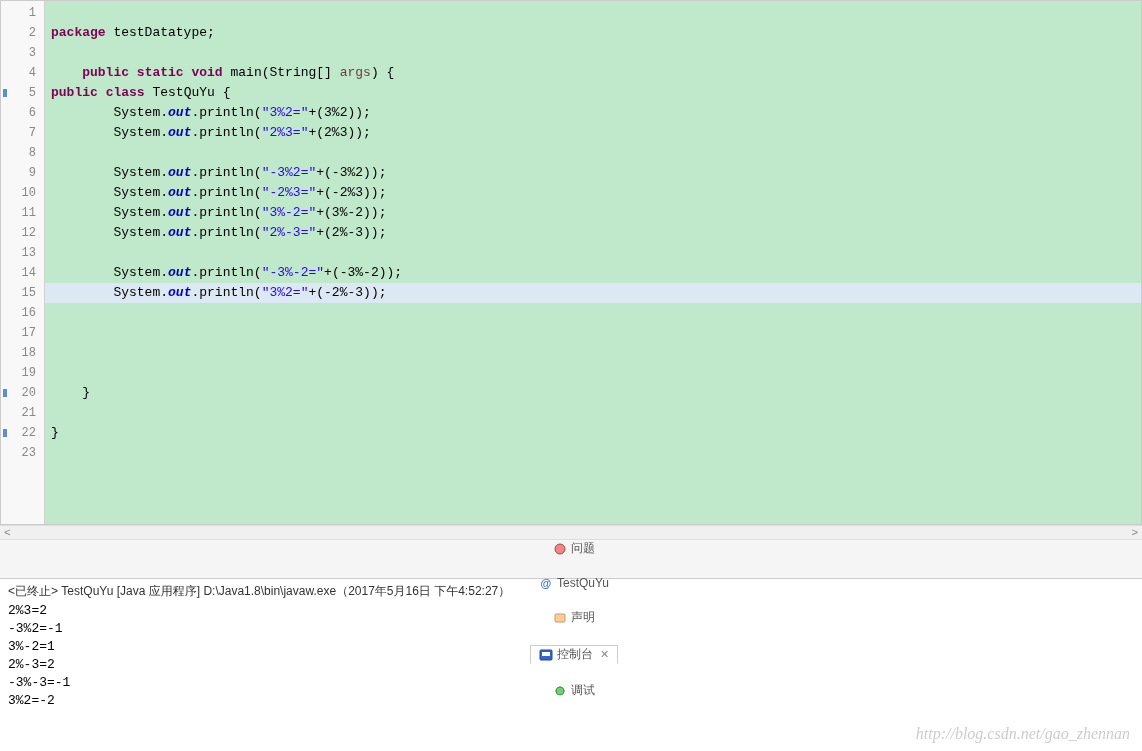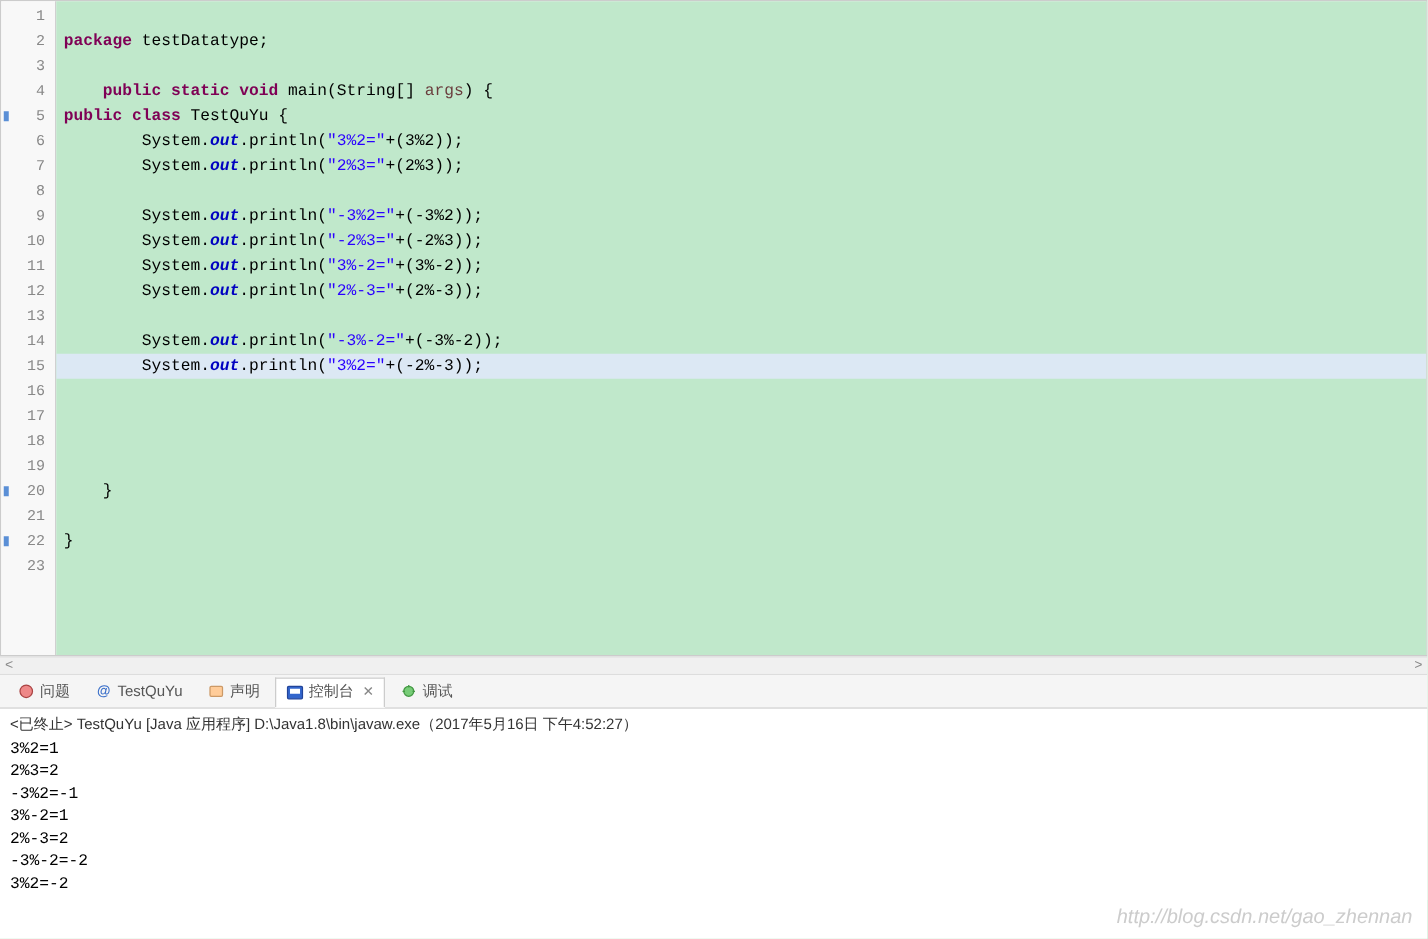--- a/index.html
+++ b/index.html
@@ -68,30 +68,31 @@
   background: #f0f0f0;
   border-top: 1px solid #ddd;
   display: flex;
   justify-content: space-between;
   padding: 0 4px;
   align-items: center;
 }
 .scroll-arrow { color: #888; font-size: 11px; }
 
 .tabs-bar {
-  height: 28px;
+  height: 40px;
   background: #f5f5f5;
   border-top: 1px solid #ddd;
   border-bottom: 1px solid #ccc;
   display: flex;
   align-items: center;
   padding-left: 6px;
-  gap: 4px;
+  gap: 19px;
   font-family: "Microsoft YaHei", Arial, sans-serif;
   font-size: 12px;
+  flex-direction: column;
 }
 .tab {
   display: flex;
   align-items: center;
   gap: 4px;
   height: 24px;
   padding: 0 8px;
   color: #555;
   cursor: pointer;
 }
@@ -131,21 +132,21 @@
   font-family: "Consolas", "Courier New", monospace;
   font-size: 13px;
   line-height: 18px;
   color: #000;
 }
 .watermark {
   position: absolute;
   right: 12px;
   bottom: 8px;
   color: #ccc;
-  font-family: Liberation Sans, sans-serif;
+  font-family: Liberation Serif, serif;
   font-size: 16px;
   font-style: italic;
 }
 </style>
 </head>
 <body>
 
 <div class="editor-pane">
   <div class="gutter" id="gutter">
       <div class="gutter-line">1</div>
@@ -244,23 +245,22 @@
           <line x1="7" y1="2" x2="7" y2="4" stroke="#494"></line>
         </svg>
     </span>
     <span>调试</span>
   </div>
 </div>
 
 <div class="console-pane">
   <div class="console-header">&lt;已终止&gt; TestQuYu [Java 应用程序] D:\Java1.8\bin\javaw.exe（2017年5月16日 下午4:52:27）</div>
   <div id="console-output">
-      <div class="console-line">3%2=1</div>
       <div class="console-line">2%3=2</div>
       <div class="console-line">-3%2=-1</div>
       <div class="console-line">3%-2=1</div>
       <div class="console-line">2%-3=2</div>
-      <div class="console-line">-3%-2=-2</div>
+      <div class="console-line">-3%-3=-1</div>
       <div class="console-line">3%2=-2</div>
     </div>
 </div>
 
 <div class="watermark">http://blog.csdn.net/gao_zhennan</div>
 
 </body></html>

